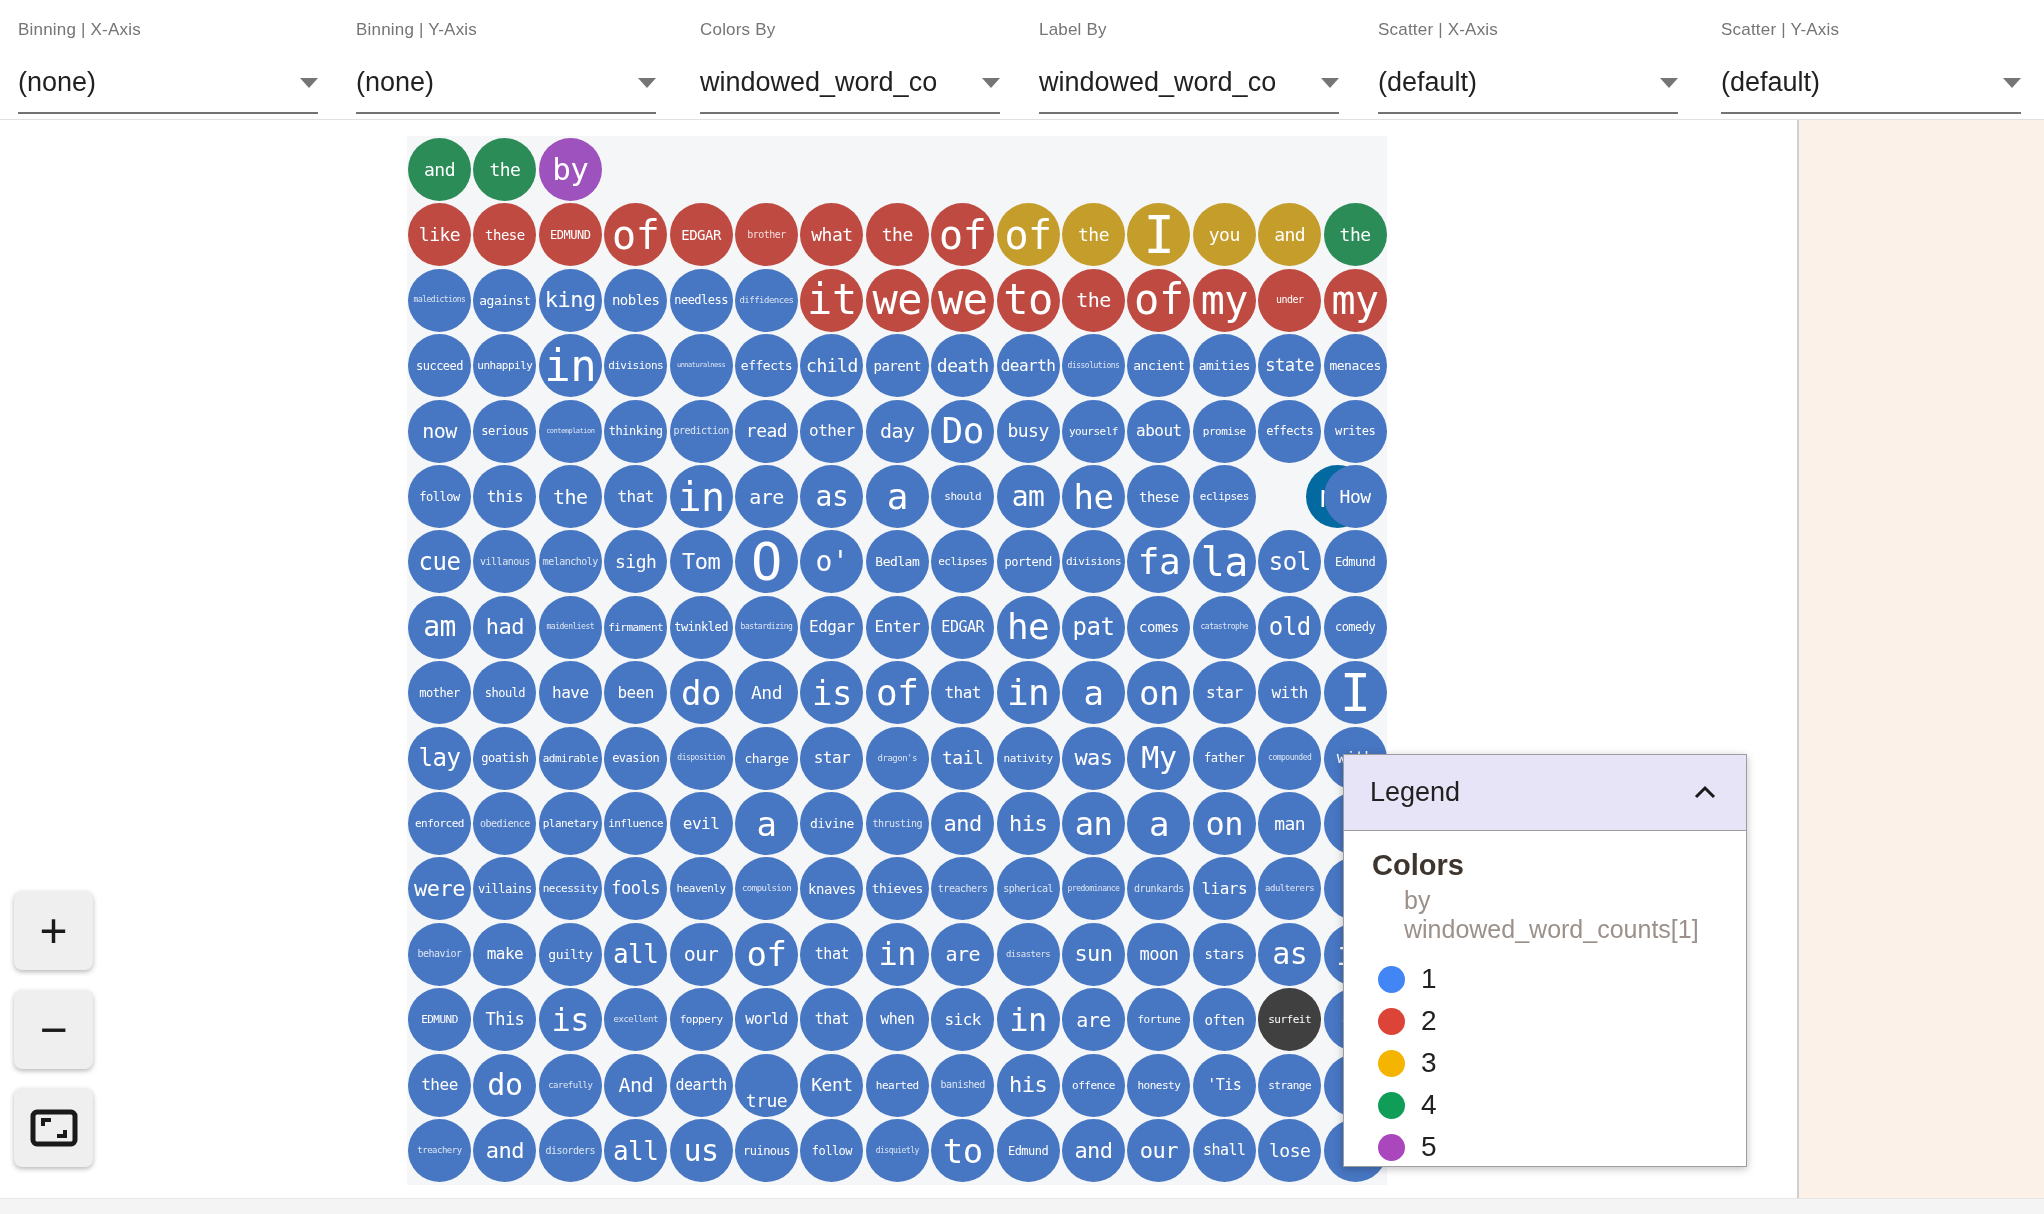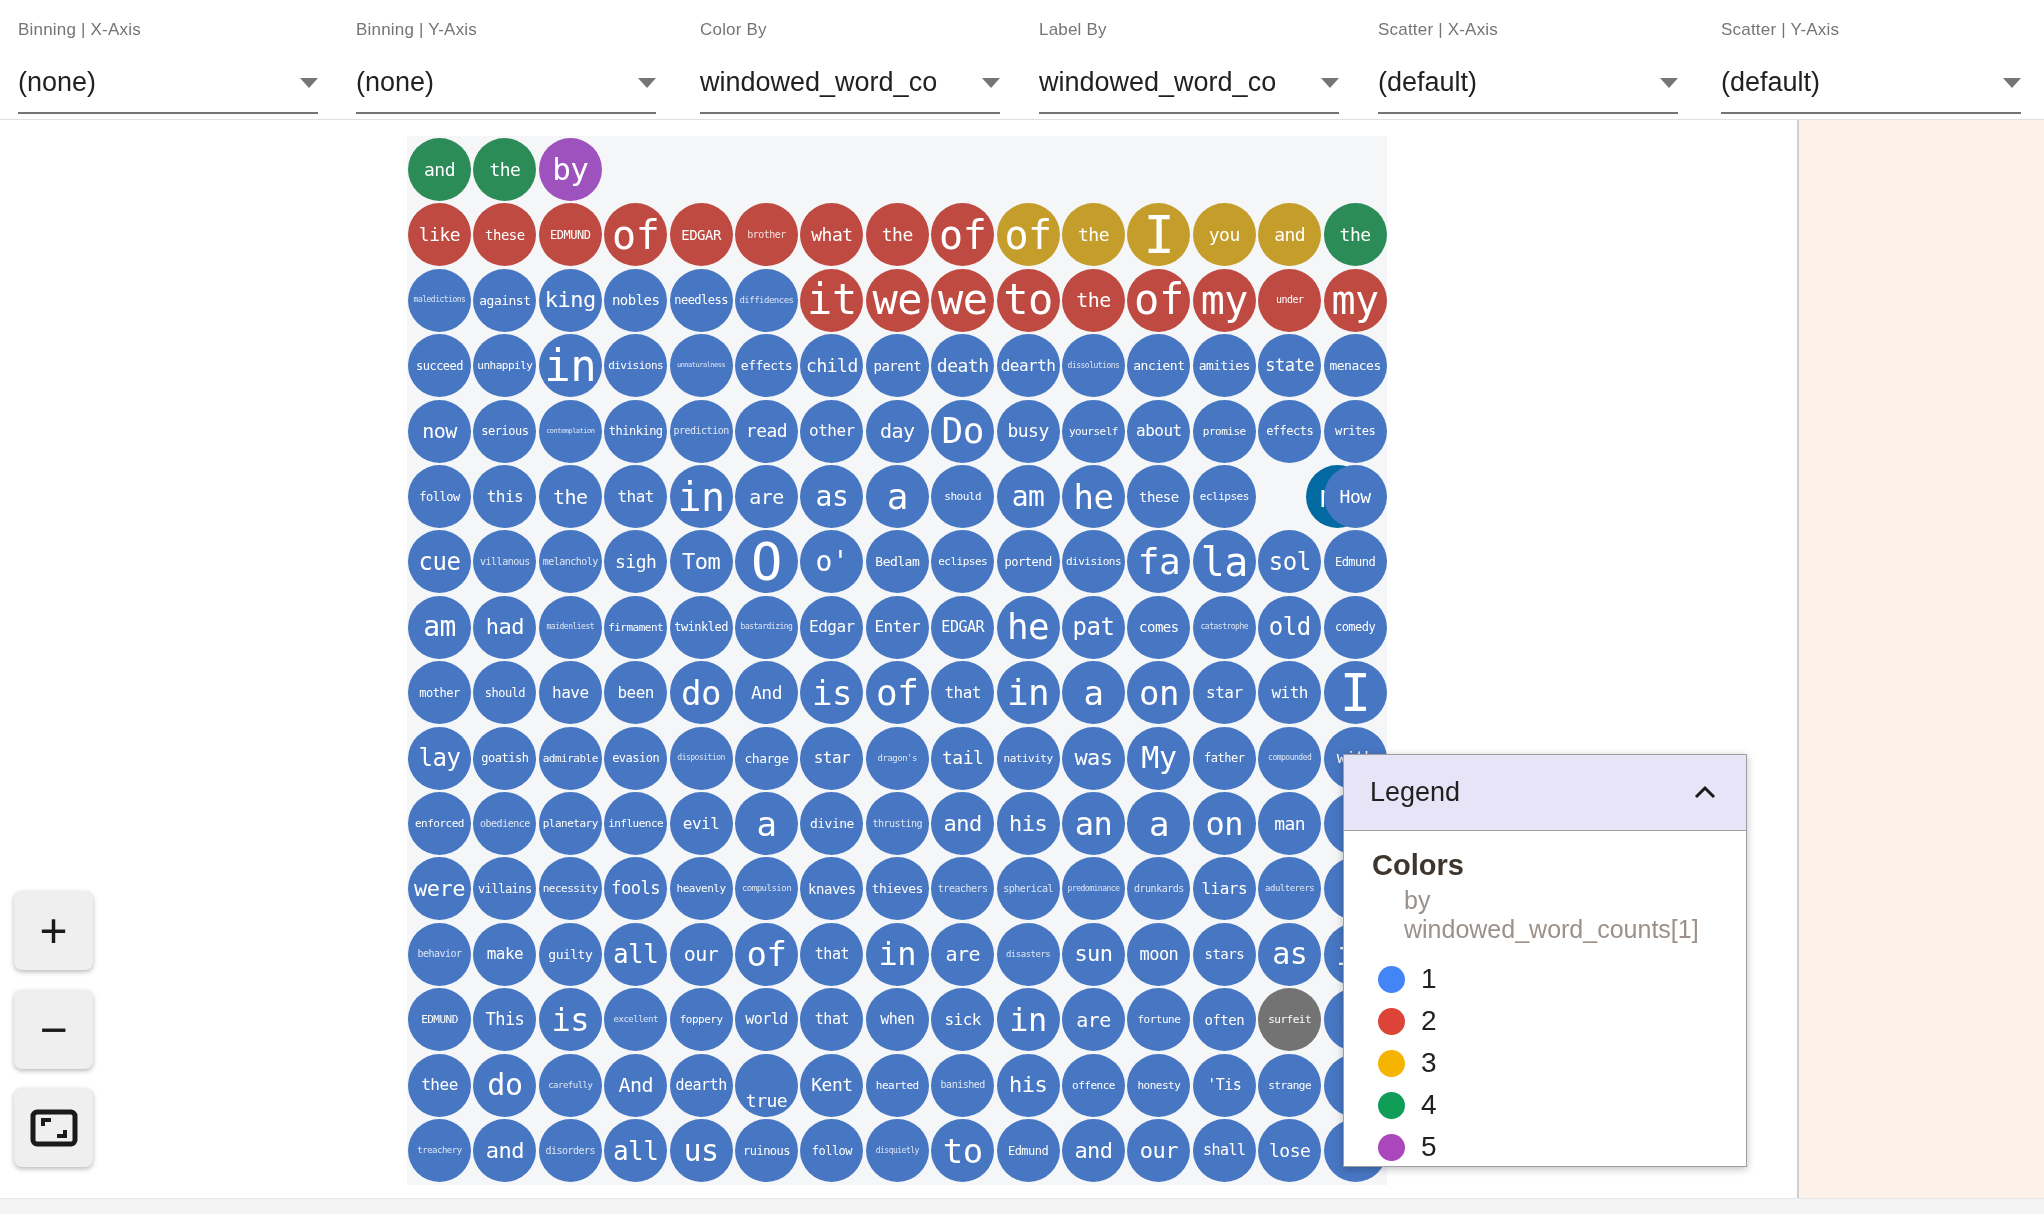--- a/index.html
+++ b/index.html
@@ -60,21 +60,21 @@
   </div>
   <div class="dd" style="left:356px">
     <div class="dd-label">Binning | Y-Axis</div>
     <div class="dd-row">
         <span class="dd-value">(none)</span>
         <span class="dd-caret"></span>
       </div>
     <div class="dd-underline"></div>
   </div>
   <div class="dd" style="left:700px">
-    <div class="dd-label">Color By</div>
+    <div class="dd-label">Colors By</div>
     <div class="dd-row">
         <span class="dd-value">windowed_word_co</span>
         <span class="dd-caret"></span>
       </div>
     <div class="dd-underline"></div>
   </div>
   <div class="dd" style="left:1039px">
     <div class="dd-label">Label By</div>
     <div class="dd-row">
         <span class="dd-value">windowed_word_co</span>
@@ -685,21 +685,21 @@
     </div>
     <div class="circle" style="left: 655px; top: 852.2px; background: rgb(71, 118, 194);">
       <span style="font-size: 20px;">are</span>
     </div>
     <div class="circle" style="left: 720.4px; top: 852.2px; background: rgb(71, 118, 194);">
       <span style="font-size: 11px;">fortune</span>
     </div>
     <div class="circle" style="left: 785.8px; top: 852.2px; background: rgb(71, 118, 194);">
       <span style="font-size: 14px;">often</span>
     </div>
-    <div class="circle" style="left: 851.2px; top: 852.2px; background: #737373;">
+    <div class="circle" style="left: 851.2px; top: 852.2px; background: #404040;">
       <span style="font-size: 11px;">surfeit</span>
     </div>
     <div class="circle" style="left: 916.6px; top: 852.2px; background: rgb(71, 118, 194);">
       <span style="font-size: 24px;">of</span>
     </div>
     <div class="circle" style="left: 1px; top: 917.6px; background: rgb(71, 118, 194);">
       <span style="font-size: 16px;">thee</span>
     </div>
     <div class="circle" style="left: 66.4px; top: 917.6px; background: rgb(71, 118, 194);">
       <span style="font-size: 30px;">do</span>

